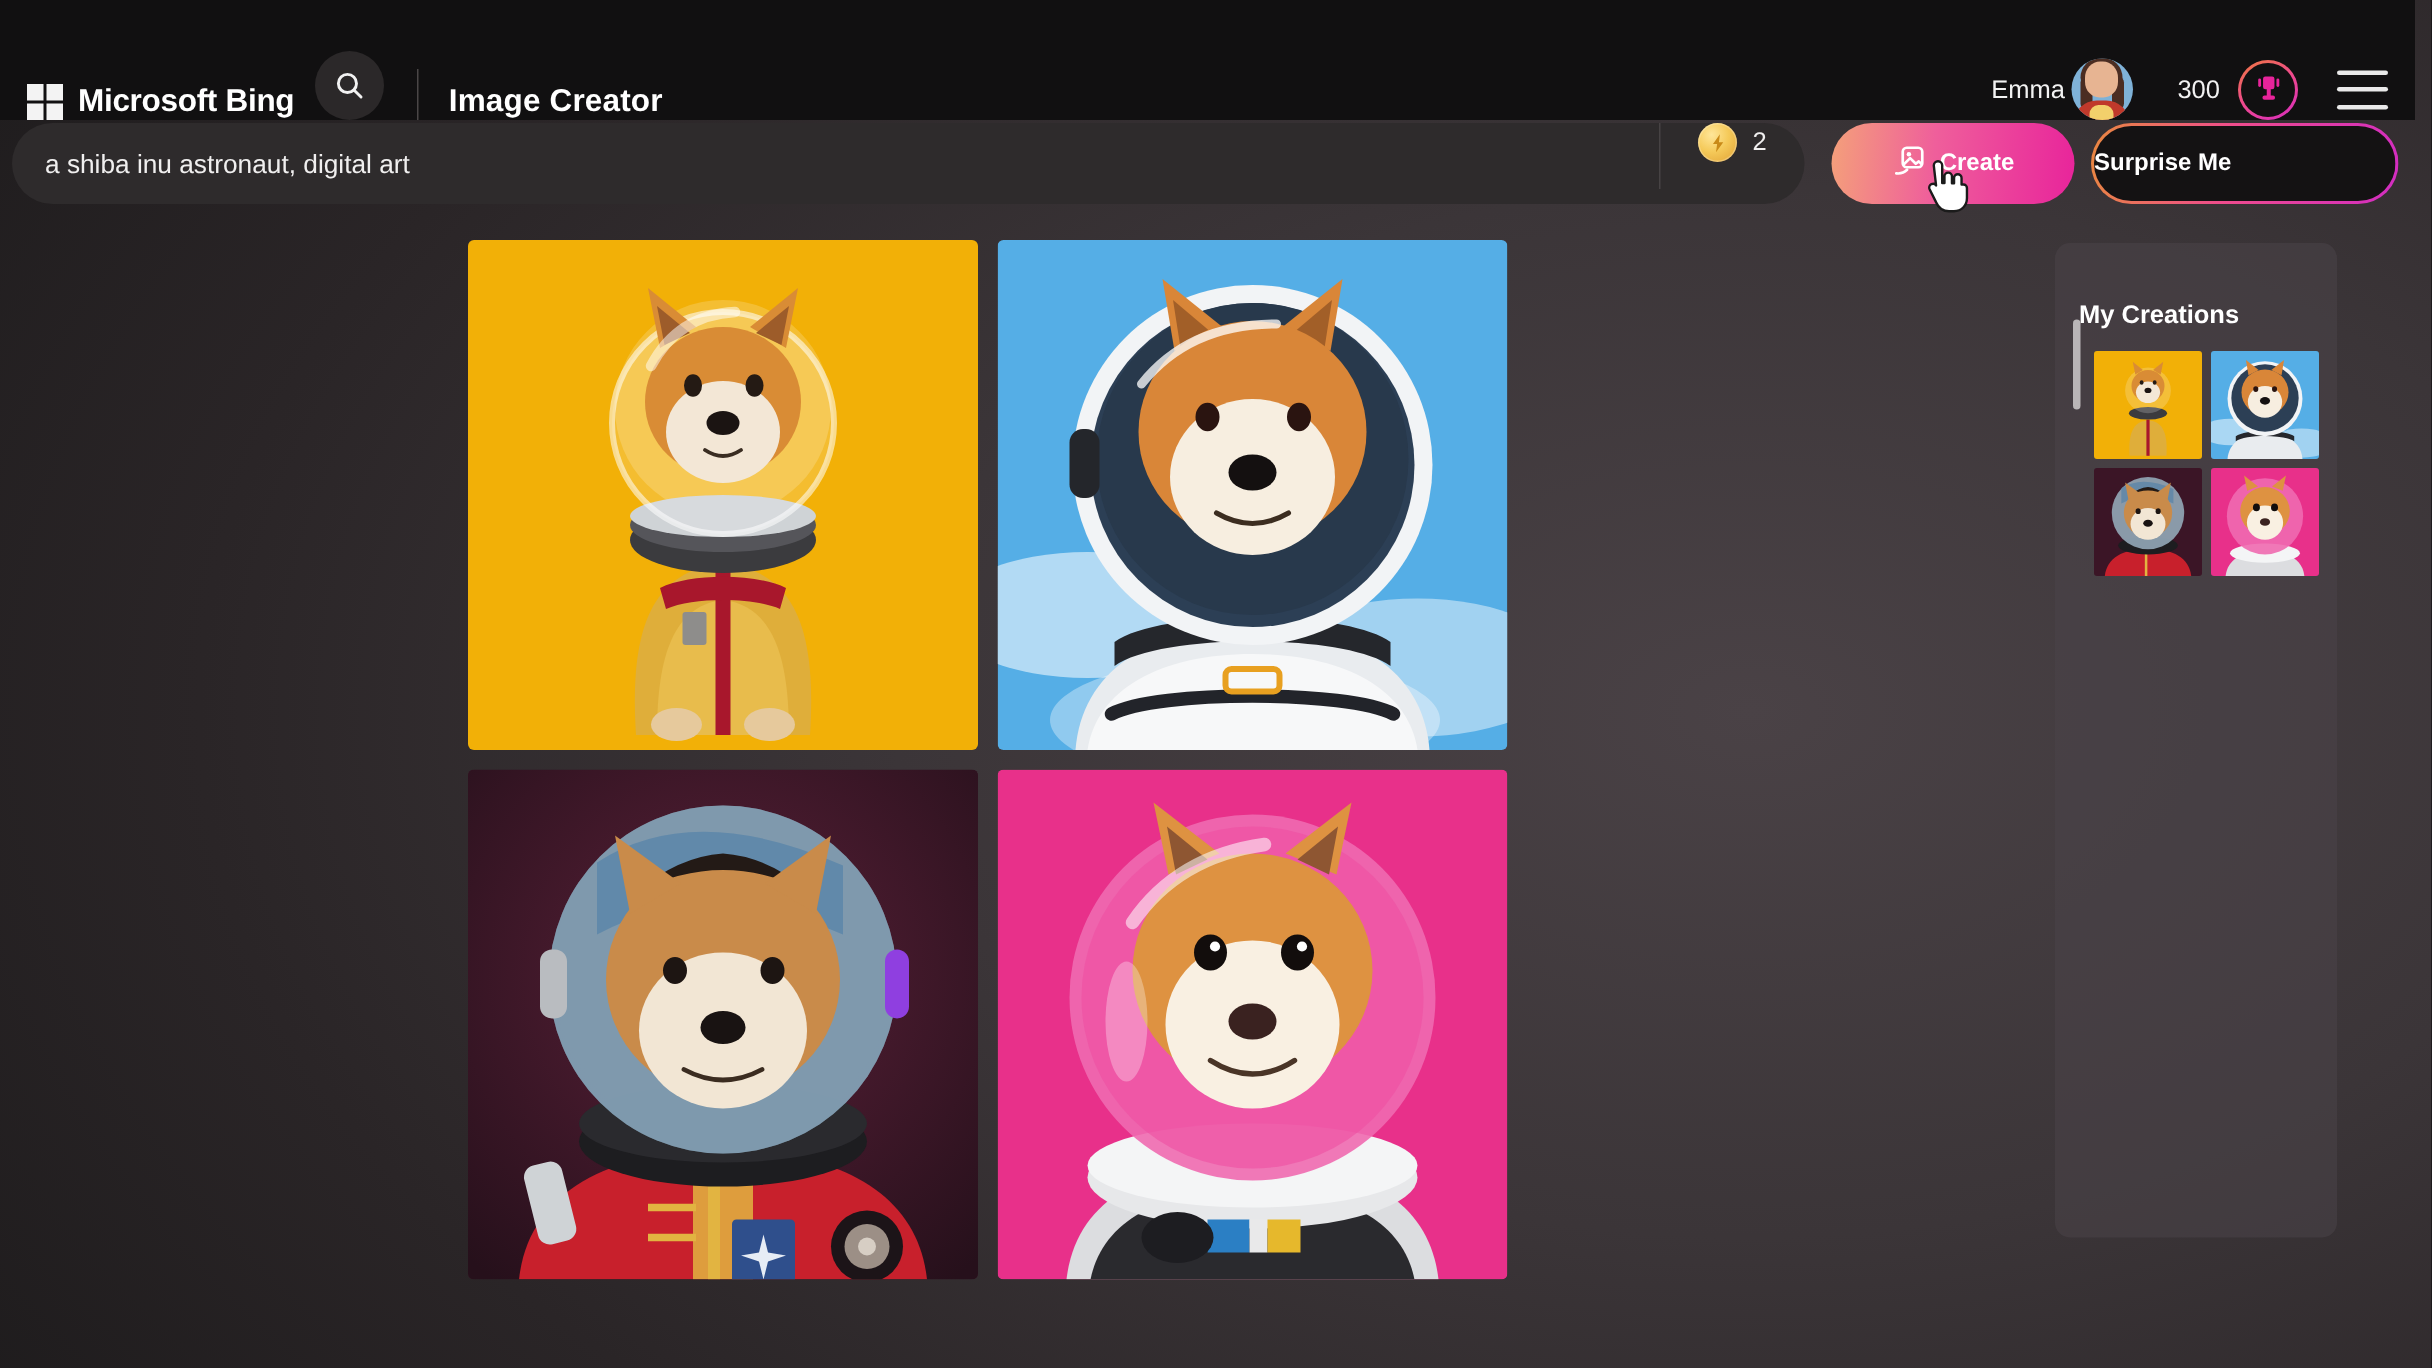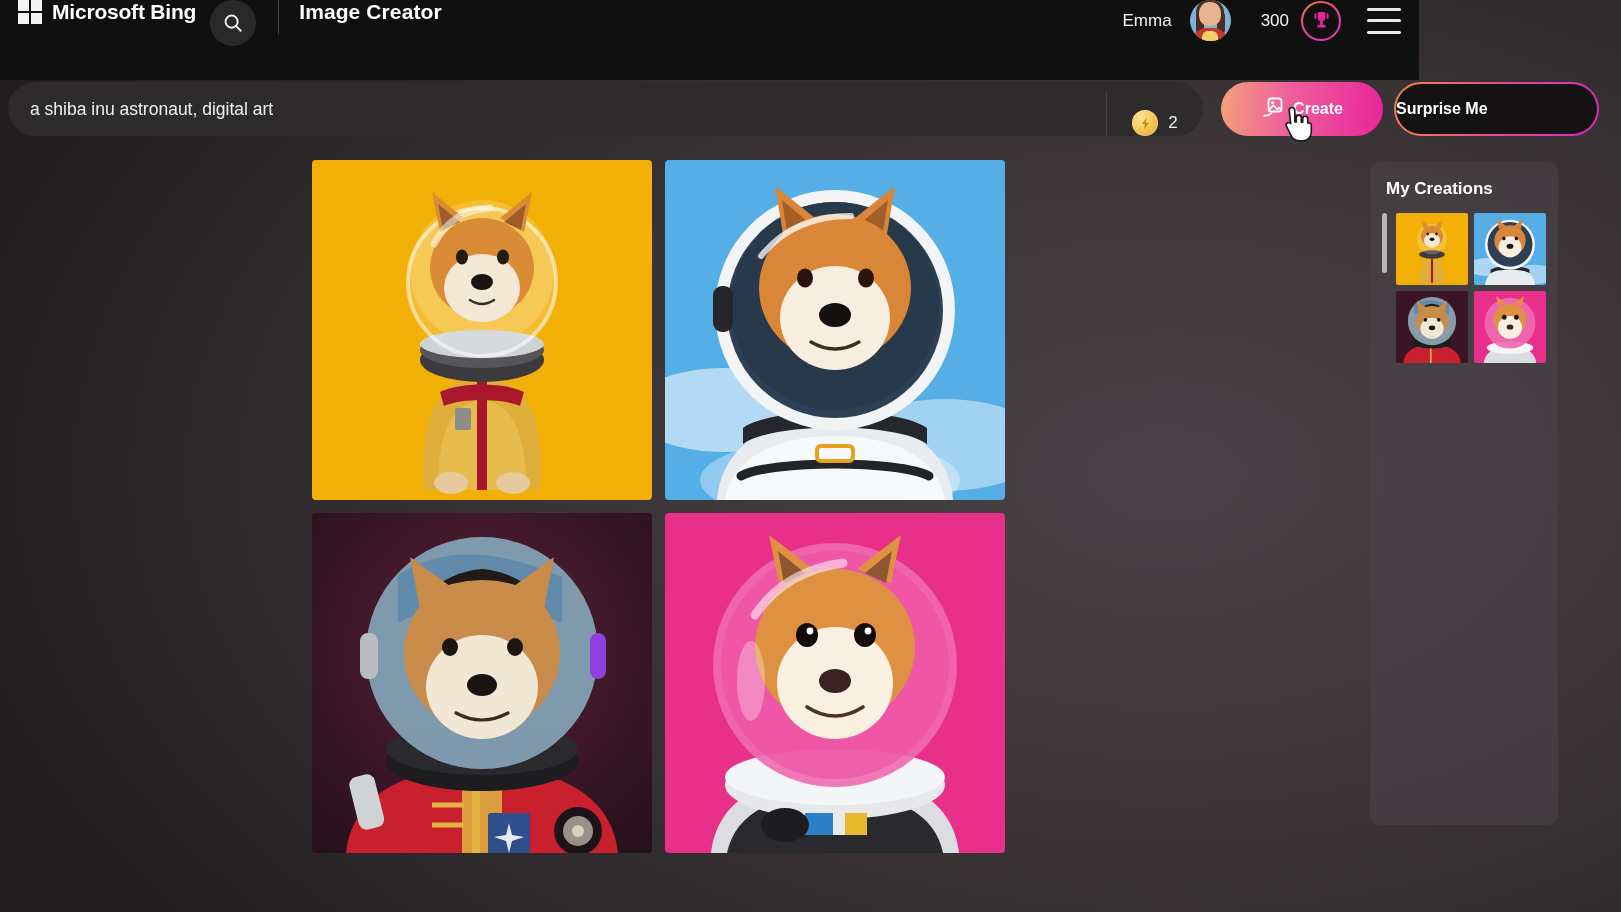--- a/index.html
+++ b/index.html
@@ -13,41 +13,41 @@
 
   
   #app {
     position: absolute; inset: 0;
     background:
       radial-gradient(110% 120% at 72% 52%, #4a4246 0%, #3b3538 32%, #2a2527 58%, #1c1a1b 82%, #141213 100%);
   }
 
   
   #header {
-    position: absolute; left: 0; top: 0; width: 1419px; height: 80px;
+    position: absolute; left: 0; top: 0; width: 1610px; height: 80px;
     background: #111011;
-    display: flex; align-items: flex-start;
+    display: flex; align-items: flex-end;
   }
   .brand { display: flex; align-items: center; gap: 10px; margin-left: 18px; }
   .ms-logo { width: 24px; height: 24px; display: grid; grid-template-columns: 11px 11px; grid-template-rows: 11px 11px; gap: 2px; }
   .ms-logo i { display: block; background: #f3f3f3; }
   .brand-name { font-size: 21px; font-weight: 700; letter-spacing: -0.2px; color: #ffffff; }
   .search-circle {
     width: 46px; height: 46px; border-radius: 50%;
     background: #2b2829; margin-left: 14px;
     display: flex; align-items: center; justify-content: center;
     cursor: pointer;
   }
   .vdivider { width: 1px; height: 34px; background: #4a4647; margin: 0 20px 0 22px; }
   .app-title { font-size: 21px; font-weight: 600; color: #ffffff; letter-spacing: 0.1px; }
 
   .header-right {
     margin-left: auto; display: flex; align-items: center; gap: 0; padding-right: 18px;
   }
-  .user-name { font-size: 17px; color: #f2f2f2; font-weight: 400; margin-right: 18px; }
+  .user-name { font-size: 17px; color: #f2f2f2; font-weight: 400; margin-right: 4px; }
   .avatar {
     width: 41px; height: 41px; border-radius: 50%; overflow: hidden;
     background: #7fb2d8; position: relative; flex: none;
   }
   .avatar .face { position: absolute; left: 50%; top: 34%; transform: translate(-50%,-50%); width: 22px; height: 24px; border-radius: 46% 46% 44% 44%; background: #e7b492; }
   .avatar .hair { position: absolute; left: 50%; top: 20%; transform: translate(-50%,-50%); width: 28px; height: 17px; border-radius: 14px 14px 4px 4px; background: #4b2d22; }
   .avatar .hair2 { position: absolute; left: 6px; top: 12px; width: 8px; height: 22px; border-radius: 6px; background: #4b2d22; }
   .avatar .hair3 { position: absolute; right: 6px; top: 12px; width: 8px; height: 22px; border-radius: 6px; background: #4b2d22; }
   .avatar .body { position: absolute; left: 50%; bottom: -5px; transform: translateX(-50%); width: 38px; height: 18px; border-radius: 16px 16px 0 0; background: #c0392b; }
   .avatar .shirt { position: absolute; left: 50%; bottom: -2px; transform: translateX(-50%); width: 16px; height: 12px; background: #f2d06b; border-radius: 6px 6px 0 0; }
@@ -61,21 +61,21 @@
     display: flex; align-items: center; justify-content: center; cursor: pointer;
   }
   .hamburger { width: 34px; height: 26px; margin-left: 26px; display: flex; flex-direction: column; justify-content: space-between; cursor: pointer; }
   .hamburger i { display: block; height: 3px; background: #e9e9e9; border-radius: 2px; }
 
   
   #promptbar { position: absolute; left: 8px; top: 82px; width: 1195px; height: 54px; }
   .prompt-pill {
     position: absolute; inset: 0;
     background: #2e2b2c; border-radius: 27px;
-    display: flex; align-items: flex-end;
+    display: flex; align-items: flex-start;
   }
   .prompt-input {
     flex: 1; height: 100%; background: transparent; border: 0; outline: none;
     color: #f0efef; font-family: inherit; font-size: 17.5px; padding: 0 22px;
   }
   .prompt-input::placeholder { color: #8c8889; }
   .token-sep { width: 1px; height: 44px; background: #474344; }
   .token-group { display: flex; align-items: center; gap: 10px; width: 96px; justify-content: center; }
   .coin {
     width: 26px; height: 26px; border-radius: 50%;
@@ -112,21 +112,21 @@
   }
   .tile { width: 340px; height: 340px; border-radius: 4px; overflow: hidden; cursor: pointer; position: relative; }
   .tile svg { display: block; width: 100%; height: 100%; }
 
   
   #creations {
     position: absolute; left: 1370px; top: 162px; width: 188px; height: 663px;
     background: rgba(74,68,72,0.55); border-radius: 10px;
     padding: 16px 14px 0 14px;
   }
-  .creations-title { font-size: 17px; font-weight: 700; color: #ffffff; margin: 1px 0 14px 2px; }
+  .creations-title { font-size: 17px; font-weight: 700; color: #ffffff; margin: 22px 0 14px 2px; }
   .thumb-grid { display: grid; grid-template-columns: 72px 72px; grid-template-rows: 72px 72px; gap: 6px; margin-left: 12px; }
   .thumb { width: 72px; height: 72px; border-radius: 2px; overflow: hidden; cursor: pointer; }
   .thumb svg { display: block; width: 100%; height: 100%; }
   .panel-scrollbar {
     position: absolute; left: 12px; top: 51px; width: 5px; height: 60px;
     background: #b9b5b7; border-radius: 3px; cursor: pointer;
   }
 </style>
 </head>
 <body>

